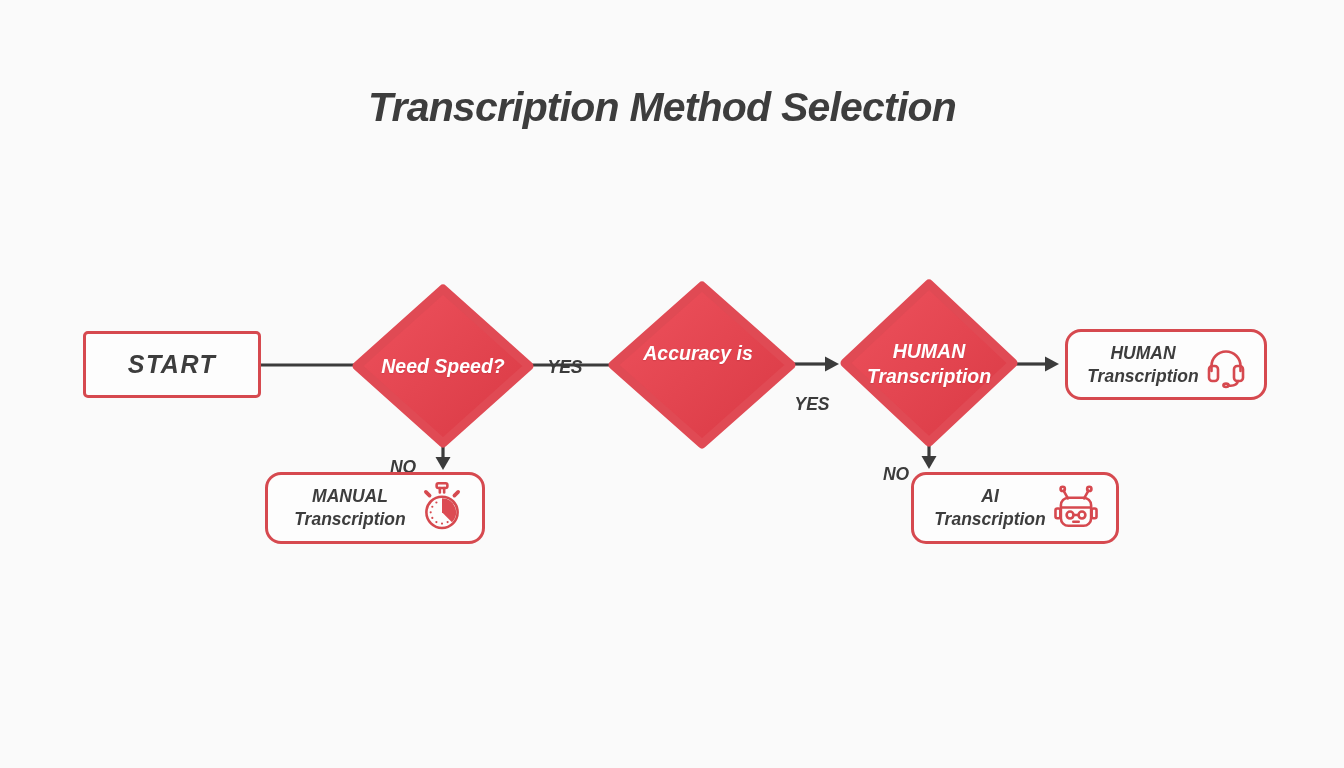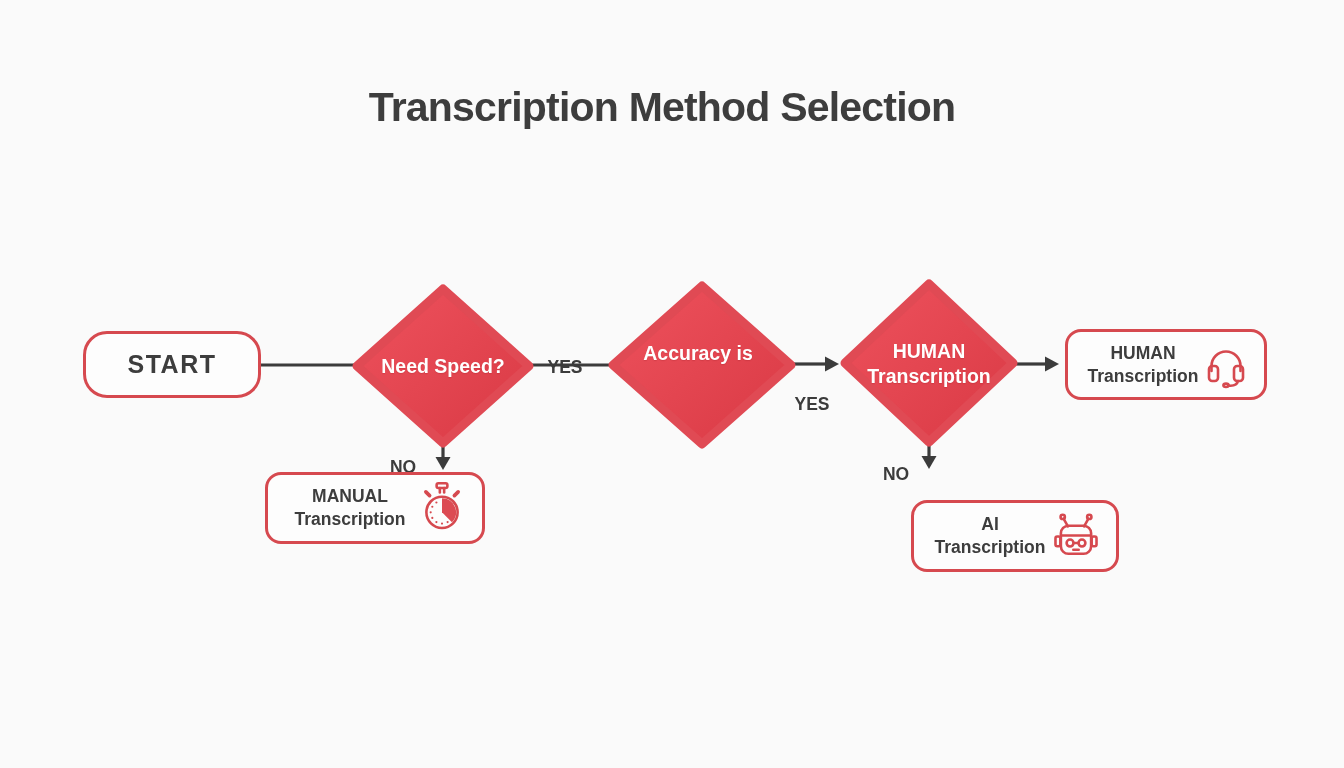--- a/index.html
+++ b/index.html
@@ -2,38 +2,38 @@
 <html><head>
 <meta charset="utf-8">
 <style>
   html,body{margin:0;padding:0;}
   body{
     width:1344px;height:768px;overflow:hidden;
     background:#fafafa;
     font-family:"Liberation Sans","DejaVu Sans",sans-serif;
     position:relative;
   }
-  .canvas{position:absolute;inset:0;width:1160px;height:768px;}
+  .canvas{position:absolute;inset:0;width:1160px;height:768px;font-style:italic;}
   .title{
     position:absolute;top:84px;left:-10px;width:1344px;
     text-align:center;font-size:41px;font-weight:700;
     letter-spacing:-0.8px;color:#3d3d3d;margin:0;
   }
   svg.layer{position:absolute;left:0;top:0;}
   .node-box{
     position:absolute;background:#fdfdfd;
     border:3.5px solid #d6494f;border-radius:16px;
     display:flex;align-items:center;justify-content:space-between;
     padding:0 14px 0 16px;box-sizing:border-box;
   }
   .node-box .txt{flex:1;text-align:center;color:#3d3d3d;font-weight:700;
     font-size:17.5px;line-height:23px;}
   .start-box{
     position:absolute;left:83px;top:331px;width:178px;height:67px;
-    background:#fdfdfd;border:3.5px solid #d6494f;border-radius:24px;
+    background:#fdfdfd;border:3.5px solid #d6494f;border-radius:5px;
     display:flex;align-items:center;justify-content:center;
     font-size:25px;font-weight:700;letter-spacing:1.5px;color:#3d3d3d;
     box-sizing:border-box;
   }
   .diamond-label{
     position:absolute;text-align:center;color:#ffffff;font-weight:700;
     font-size:19.5px;line-height:25px;pointer-events:none;
     text-shadow:0 1px 1px rgba(160,30,40,.25);
   }
   .edge-label{
@@ -125,21 +125,21 @@
         <circle cx="24" cy="40.5" r="1"></circle>
         <circle cx="18.8" cy="39.1" r="1"></circle>
         <circle cx="15" cy="35.2" r="1"></circle>
         <circle cx="13.5" cy="30" r="1"></circle>
         <circle cx="15" cy="24.8" r="1"></circle>
         <circle cx="18.8" cy="20.9" r="1"></circle>
       </g>
     </svg>
   </div>
 
-  <div class="node-box" style="left:911px;top:500px;width:208px;height:72px;">
+  <div class="node-box" style="left:911px;top:472px;width:208px;height:72px;border-radius:15px;">
     <div class="txt">
       <div>AI</div>
       <div>Transcription</div>
     </div>
     <svg class="icon" width="52" height="54" viewBox="0 0 48 50" fill="none" stroke="#d6494f" stroke-width="2.4" stroke-linecap="round" stroke-linejoin="round">
       <line x1="16.5" y1="16" x2="12.5" y2="9"></line>
       <circle cx="11.7" cy="7.3" r="2"></circle>
       <line x1="31.5" y1="16" x2="35.5" y2="9"></line>
       <circle cx="36.3" cy="7.3" r="2"></circle>
       <rect x="10" y="15.5" width="28" height="26" rx="7"></rect>

